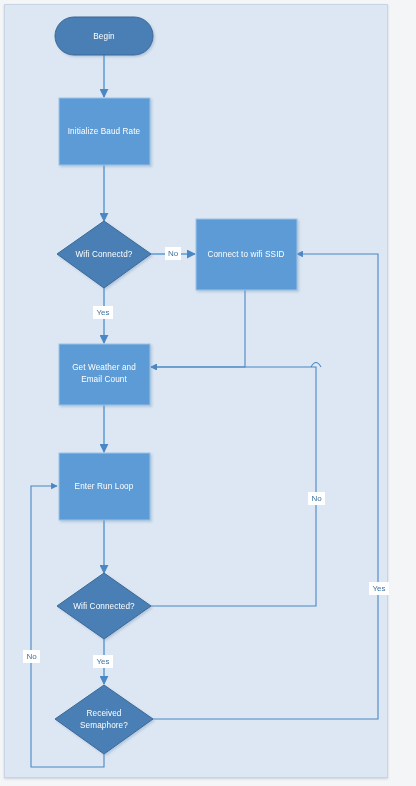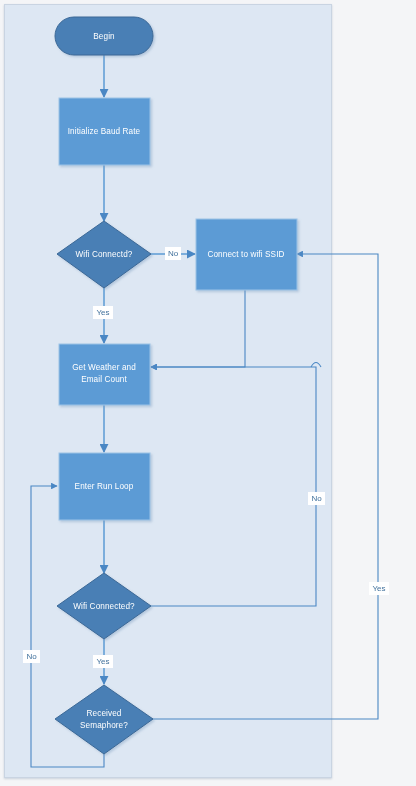--- a/index.html
+++ b/index.html
@@ -17,21 +17,21 @@
     position: relative;
     width: 416px;
     height: 786px;
     background: #f4f5f7;
     box-sizing: border-box;
   }
   #canvas-frame {
     position: absolute;
     left: 4px;
     top: 4px;
-    width: 328px;
+    width: 384px;
     height: 774px;
     box-sizing: border-box;
     border: 1px solid #c9d4e2;
     background: #dde7f3;
     box-shadow: 0 1px 2px rgba(120,140,165,0.35);
   }
   svg#flow {
     position: absolute;
     left: 0;
     top: 0;

